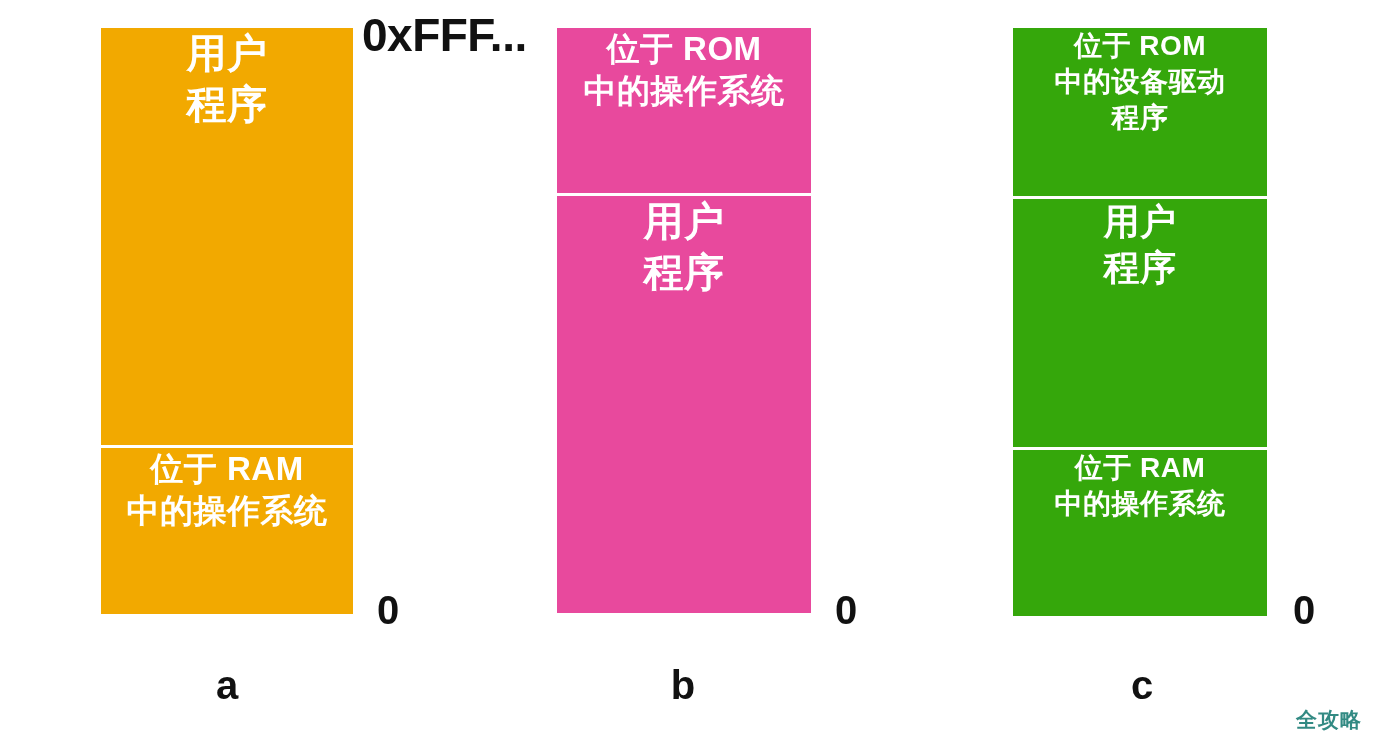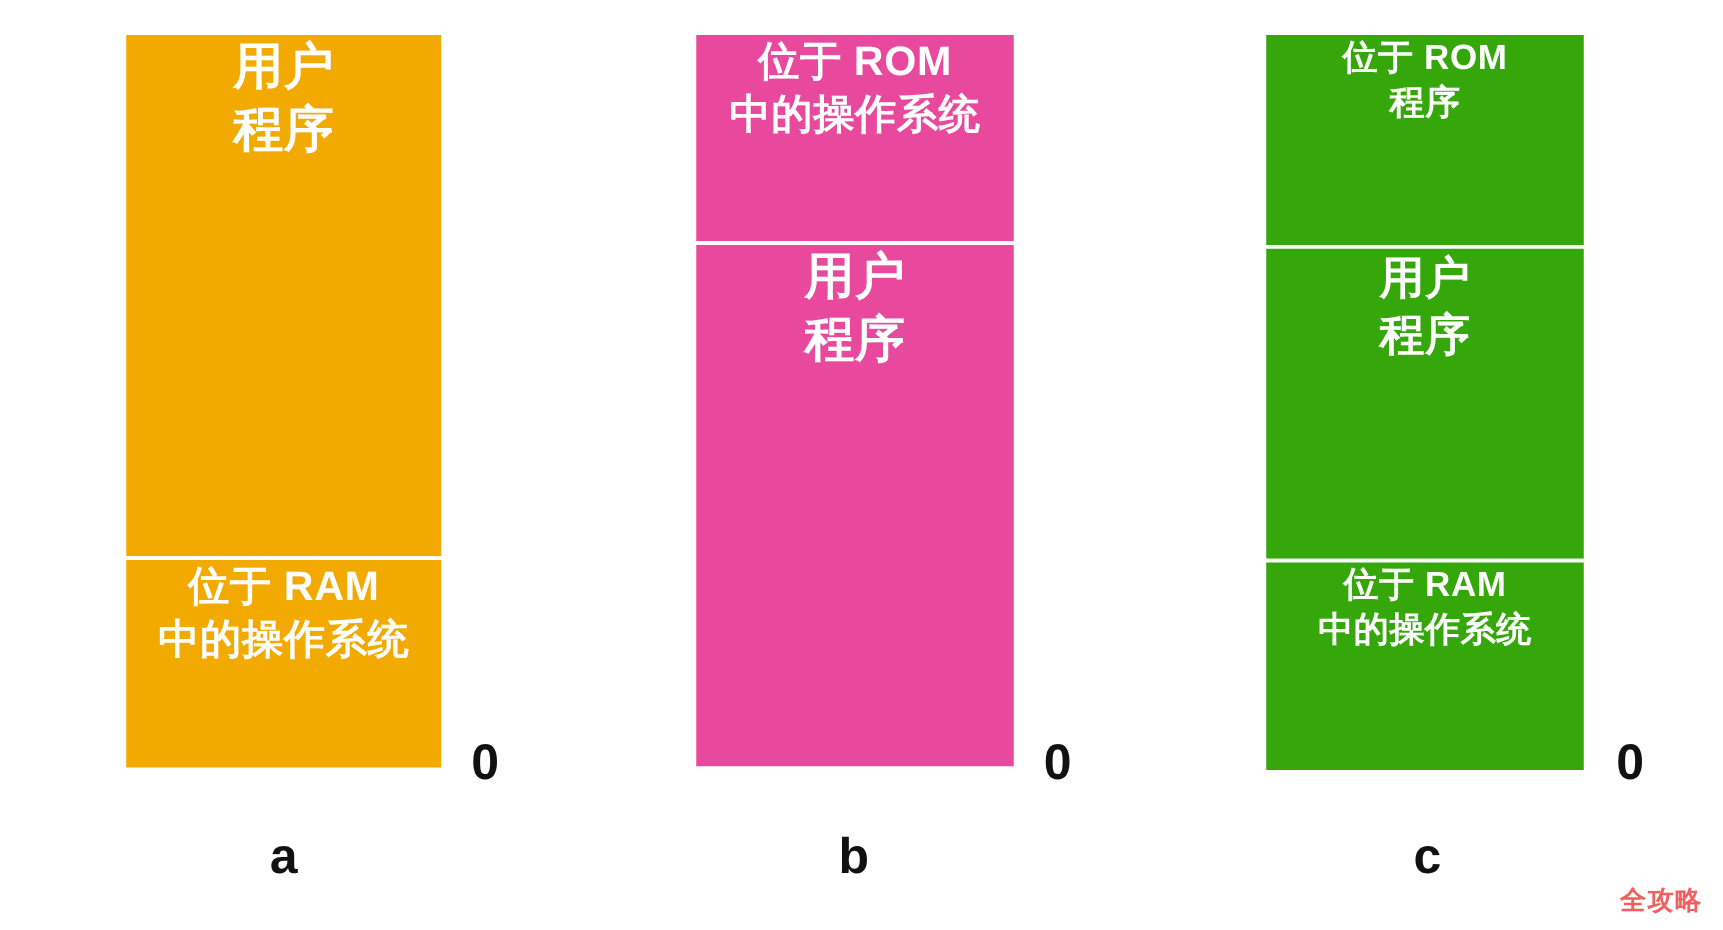--- a/index.html
+++ b/index.html
@@ -140,21 +140,21 @@
   #caption-b { left: 653px; top: 663px; }
   #caption-c { left: 1112px; top: 663px; }
 
   
   #watermark {
     position: absolute;
     right: 16px;
     bottom: 10px;
     font-size: 21px;
     font-weight: 700;
-    color: #ef4444;
+    color: #0f766e;
     opacity: 0.85;
     letter-spacing: 1px;
     white-space: nowrap;
   }
 </style>
 </head>
 <body>
 
 <div id="diagram">
 
@@ -178,34 +178,36 @@
     <div class="divider"></div>
     <div class="block" id="blk-b-user">
       <span class="line">用户</span>
       <span class="line">程序</span>
     </div>
   </div>
 
   <div class="column" id="col-c">
     <div class="block" id="blk-c-drv">
       <span class="line">位于 ROM</span>
+      <span class="line">中的设备驱动</span>
       <span class="line">程序</span>
     </div>
     <div class="divider"></div>
     <div class="block" id="blk-c-user">
       <span class="line">用户</span>
       <span class="line">程序</span>
     </div>
     <div class="divider"></div>
     <div class="block" id="blk-c-os">
       <span class="line">位于 RAM</span>
       <span class="line">中的操作系统</span>
     </div>
   </div>
 
+  <div class="addr-label" id="label-top-addr">0xFFF...</div>
   <div class="addr-label" id="label-zero-a">0</div>
   <div class="addr-label" id="label-zero-b">0</div>
   <div class="addr-label" id="label-zero-c">0</div>
 
   <div class="caption" id="caption-a">a</div>
   <div class="caption" id="caption-b">b</div>
   <div class="caption" id="caption-c">c</div>
 
   <div id="watermark">全攻略</div>
 

